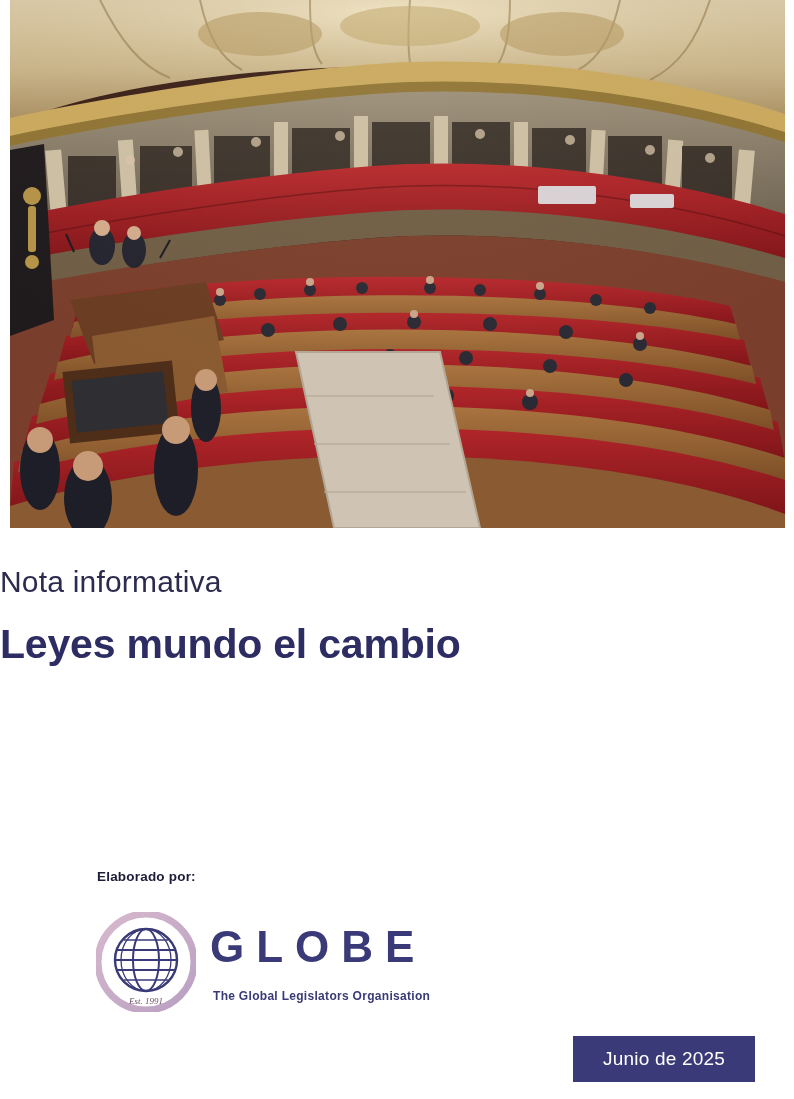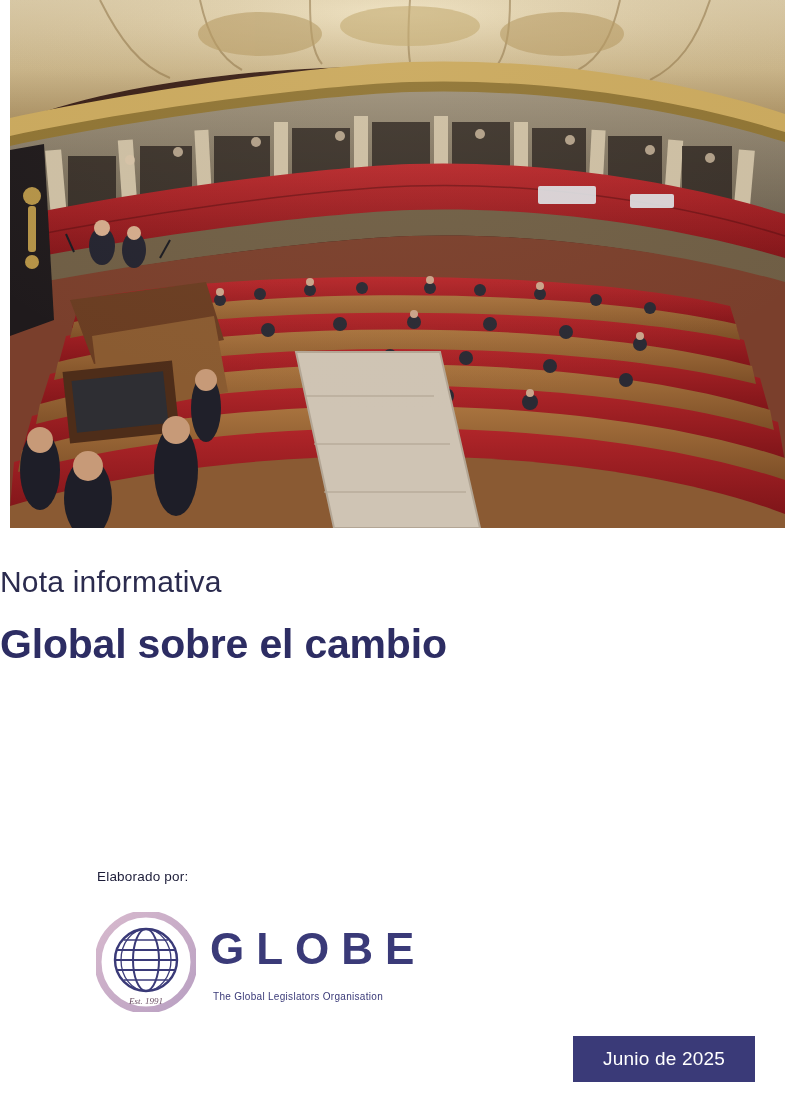--- a/index.html
+++ b/index.html
@@ -70,21 +70,21 @@
     margin: 0;
   }
 
   
   .credit-label {
     position: absolute;
     left: 97px;
     top: 869px;
     font-size: 13.5px;
     color: #1c1c38;
-    font-weight: 400;
+    font-weight: 700;
     letter-spacing: 0.2px;
   }
   .logo-row {
     position: absolute;
     left: 96px;
     top: 912px;
     display: flex;
     align-items: center;
     gap: 14px;
   }
@@ -101,25 +101,26 @@
   }
   .logo-word {
     font-size: 44px;
     font-weight: 700;
     color: #3a3a78;
     letter-spacing: 12px;
     line-height: 1;
     font-family: "Liberation Sans", sans-serif;
   }
   .logo-tag {
-    font-size: 10px;
+    font-size: 12px;
     color: #3a3a78;
     letter-spacing: 0.3px;
     margin-top: 20px;
     margin-left: 3px;
+    font-weight: bold;
   }
 
   
   .date-badge {
     position: absolute;
     right: 39px;
     bottom: 17px;
     background: #3a3a78;
     color: #ffffff;
     font-size: 19px;
@@ -343,21 +344,21 @@
 
       <rect x="0" y="0" width="775" height="528" fill="none"></rect>
       <path d="M0,0 H775 V528 H0 Z" fill="url(#domeLight)" opacity="0.08"></path>
     </g>
   </svg>
 </div>
 
 <div class="title-block">
   <p class="doc-kicker">Nota informativa</p>
   <h1 class="doc-title">
-    <span>Global sobre el cambio</span><br>
+    <span>Leyes mundo el cambio</span><br>
   </h1>
 </div>
 
 <div class="credit-label">Elaborado por:</div>
 
 <div class="logo-row">
   <div class="logo-mark">
     <svg viewBox="0 0 100 100" aria-hidden="true">
       <defs>
         <linearGradient id="ringGrad" x1="0" y1="0" x2="1" y2="1">

